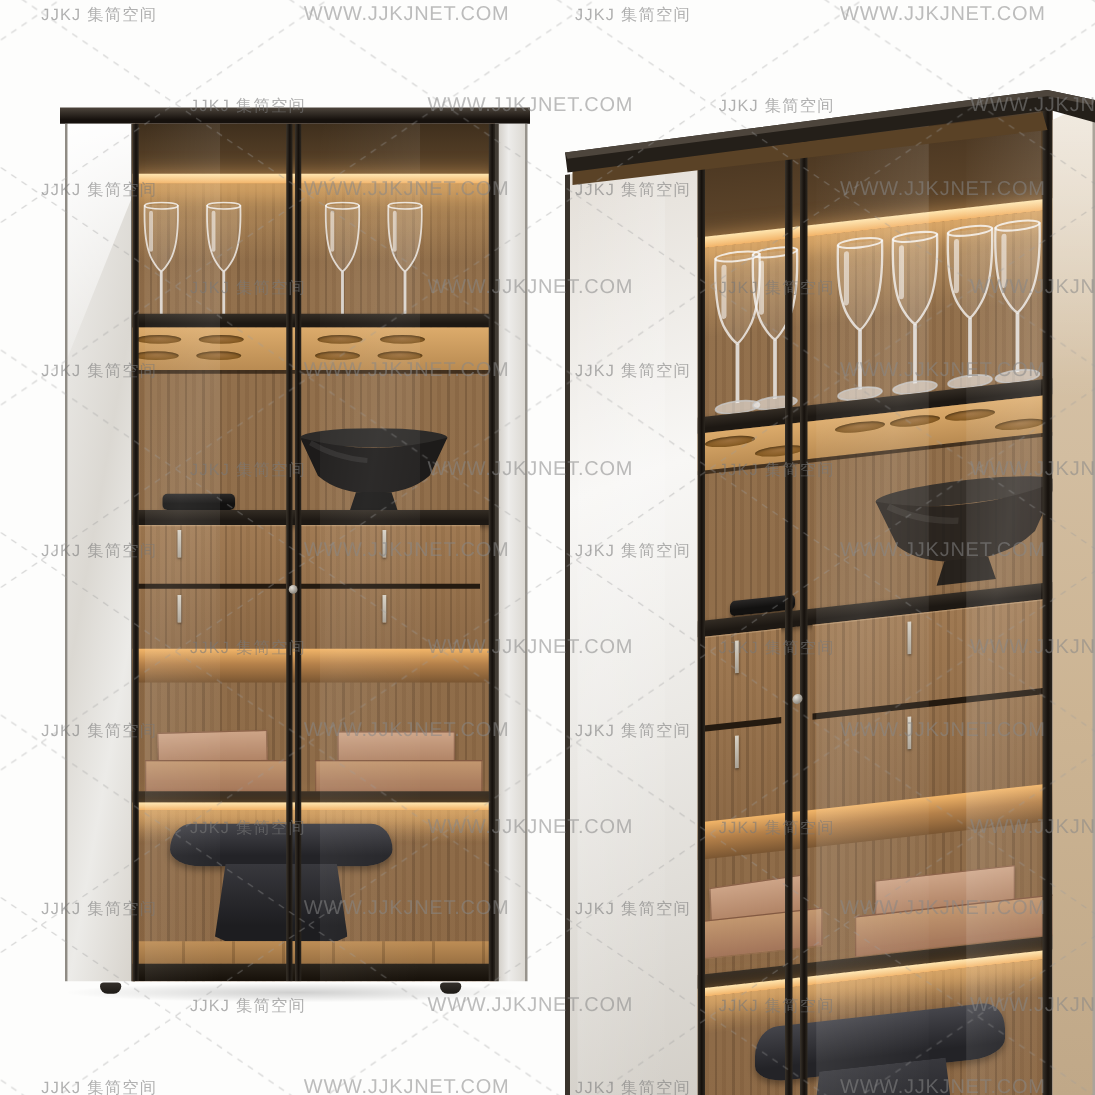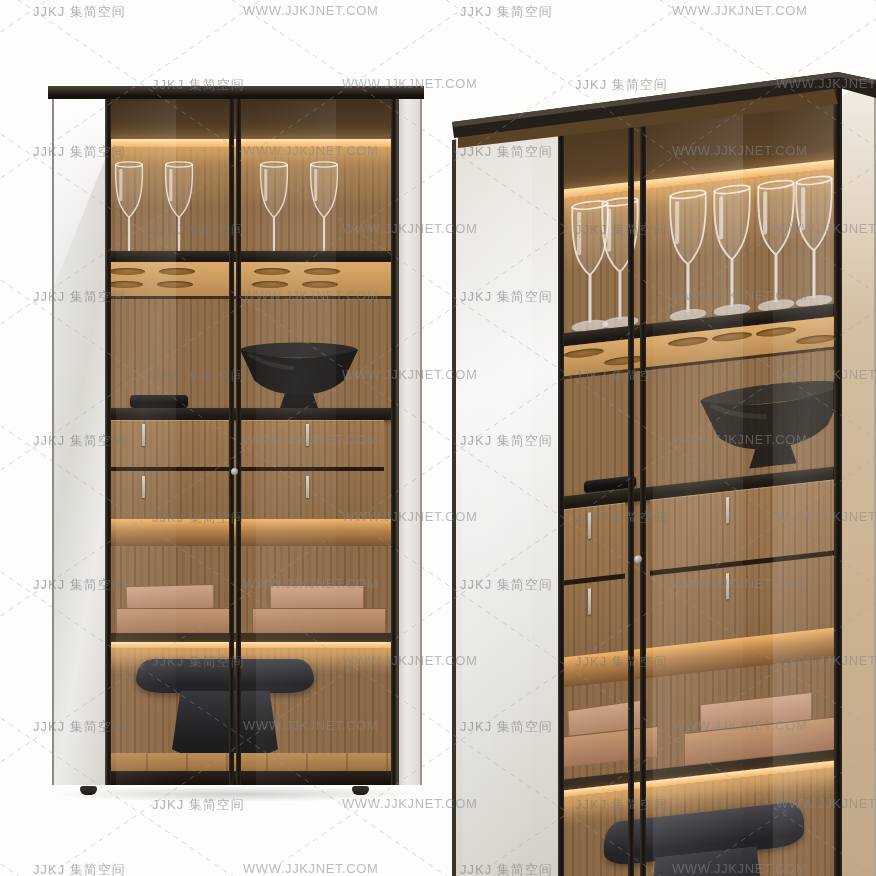--- a/index.html
+++ b/index.html
@@ -7,21 +7,21 @@
     width:876px;height:876px;position:relative;overflow:hidden;
     background:#fdfdfc;
     font-family:"Liberation Sans","DejaVu Sans",sans-serif;
   }
   #stage{position:absolute;inset:0;}
 
   
   #lattice{position:absolute;left:0;top:0;z-index:39;pointer-events:none;}
   #wm-layer{position:absolute;inset:0;z-index:40;pointer-events:none;}
   .wm-logo{position:absolute;font-size:13px;font-weight:500;color:rgba(120,120,120,.58);letter-spacing:1px;white-space:nowrap;}
-  .wm-url{position:absolute;font-size:13px;color:rgba(135,135,135,.55);letter-spacing:.6px;white-space:nowrap;}
+  .wm-url{position:absolute;font-size:16px;color:rgba(135,135,135,.55);letter-spacing:.6px;white-space:nowrap;}
   #idbox{position:absolute;left:688px;top:650px;z-index:50;color:#fafafa;
     text-shadow:0 1px 4px rgba(0,0,0,.45);pointer-events:none;}
   #idbox .l1{font-size:27px;font-weight:600;letter-spacing:3px;line-height:30px;}
   #idbox .l2{font-size:25px;font-weight:500;letter-spacing:1px;line-height:27px;}
 
   
   .abs{position:absolute;}
   .wood-base{
     background:
       repeating-linear-gradient(90deg, rgba(56,36,20,.22) 0 2px, rgba(0,0,0,0) 2px 6px, rgba(96,64,36,.16) 6px 9px, rgba(0,0,0,0) 9px 14px),

